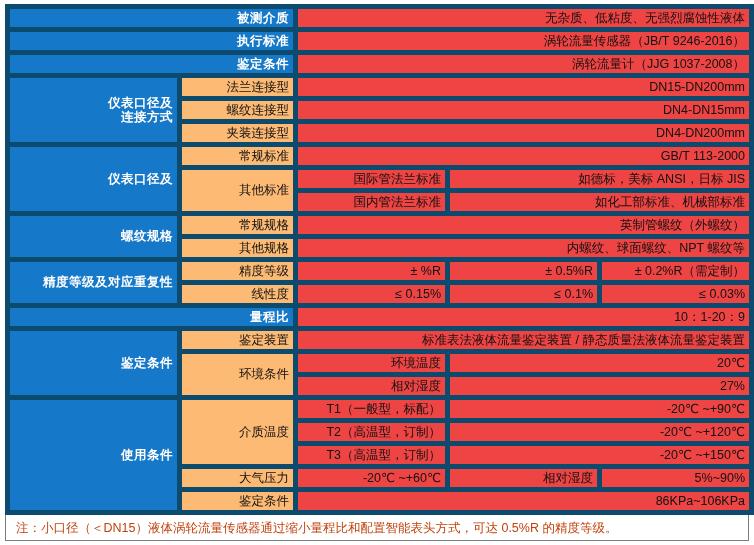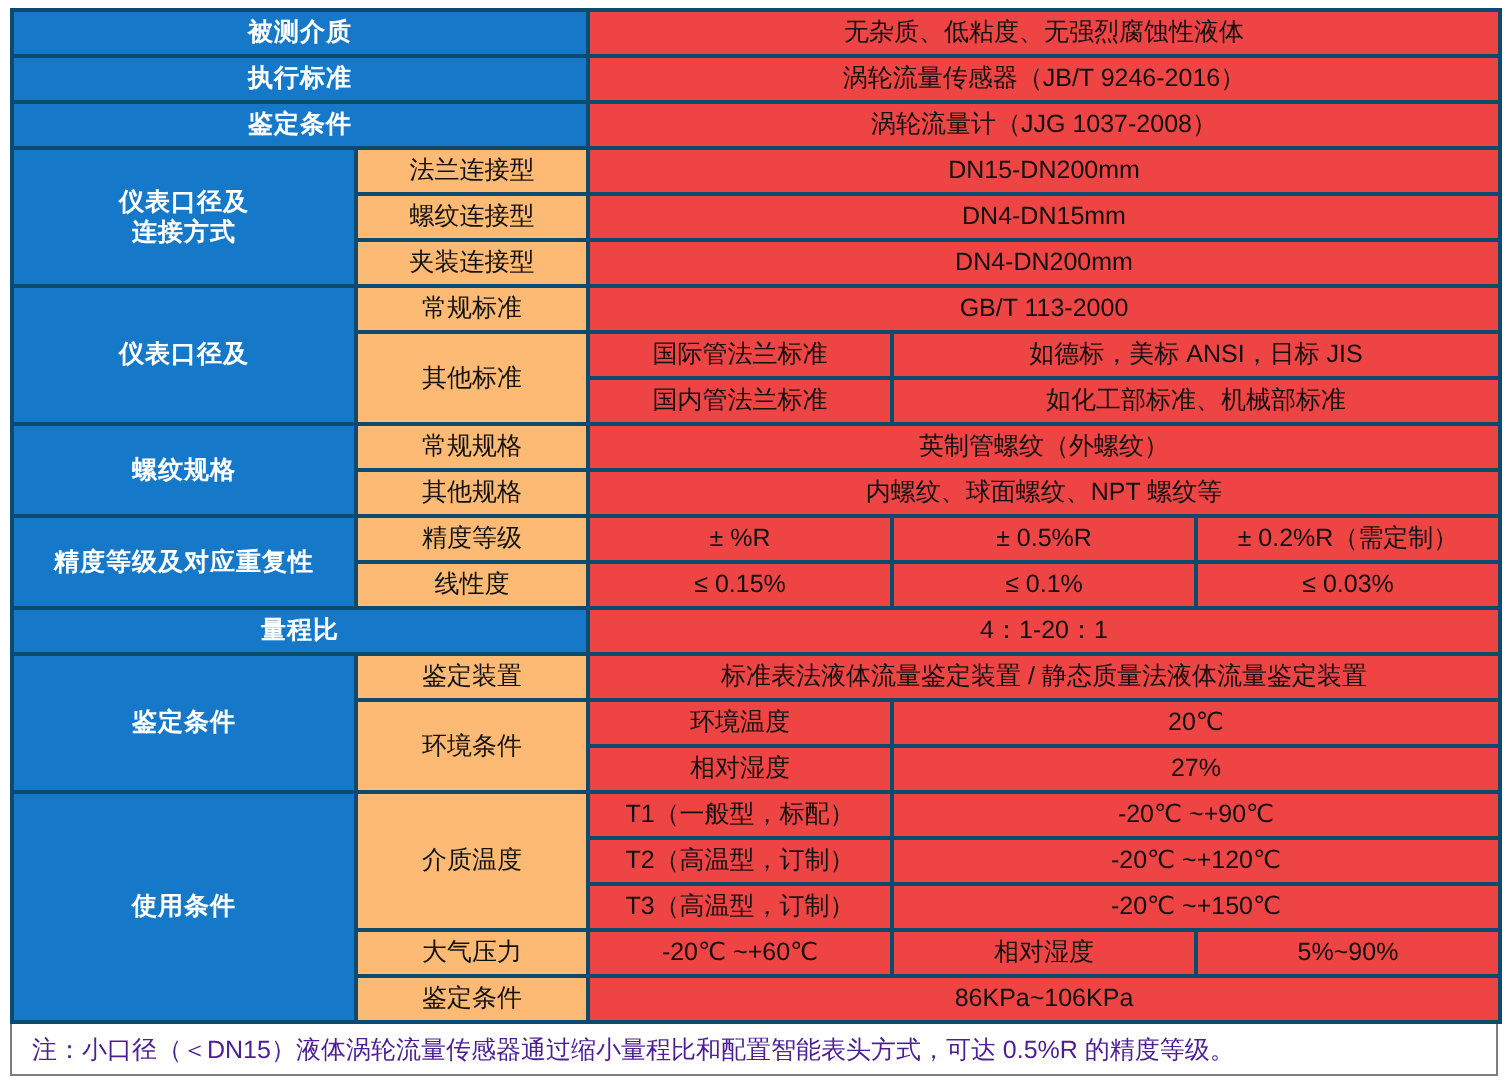--- a/index.html
+++ b/index.html
@@ -11,23 +11,23 @@
     color:#111;
     -webkit-font-smoothing:antialiased;
   }
   #spec-table{
     border-collapse:collapse;
     width:744px;
     margin:4px 5px 0 5px;
     table-layout:fixed;
   }
   #spec-table td{
-    border:2px solid #0c4a6e;
+    border:5px solid #0c4a6e;
     padding:0 4px;
-    text-align:center;
+    text-align:right;
     vertical-align:middle;
     height:23px;
     line-height:1.15;
     box-sizing:border-box;
     overflow:hidden;
     margin-left:40px;
   }
   
   td.hdr{
     background:#1678c8;
@@ -48,21 +48,21 @@
     border:1px solid #7d7d7d;
   }
   #note{
     width:744px;
     margin:0 5px;
     box-sizing:border-box;
     border:1px solid #7d7d7d;
     border-top:none;
     padding:6px 10px;
     font-size:12.5px;
-    color:#4c1d95;
+    color:#c2410c;
     text-align:center;
     height:26px;
     line-height:14px;
     display:flex;
     align-items:center;
   }
 </style>
 </head>
 <body>
 
@@ -142,21 +142,21 @@
     </tr>
     <tr>
       <td class="sub">线性度</td>
       <td class="val">≤ 0.15%</td>
       <td class="val">≤ 0.1%</td>
       <td class="val">≤ 0.03%</td>
     </tr>
 
     <tr>
       <td class="hdr" colspan="2">量程比</td>
-      <td class="val" colspan="3">4：1-20：1</td>
+      <td class="val" colspan="3">10：1-20：9</td>
     </tr>
 
     <tr>
       <td class="hdr" rowspan="3">鉴定条件</td>
       <td class="sub">鉴定装置</td>
       <td class="val" colspan="3">标准表法液体流量鉴定装置 / 静态质量法液体流量鉴定装置</td>
     </tr>
     <tr>
       <td class="sub" rowspan="2">环境条件</td>
       <td class="val">环境温度</td>

